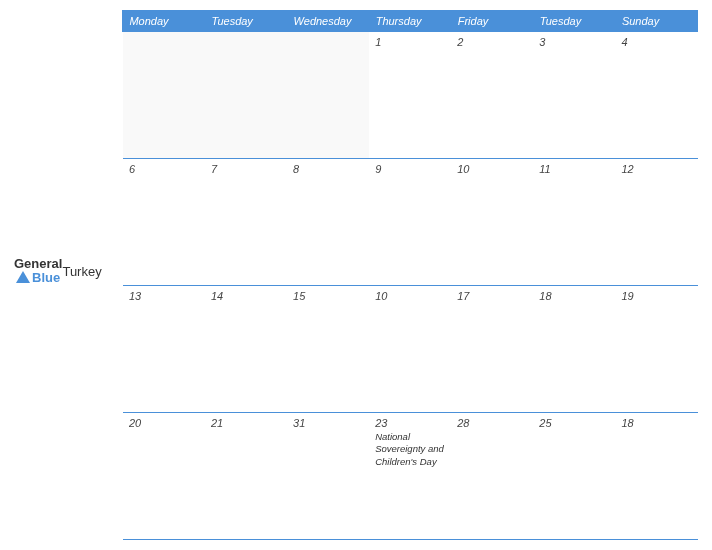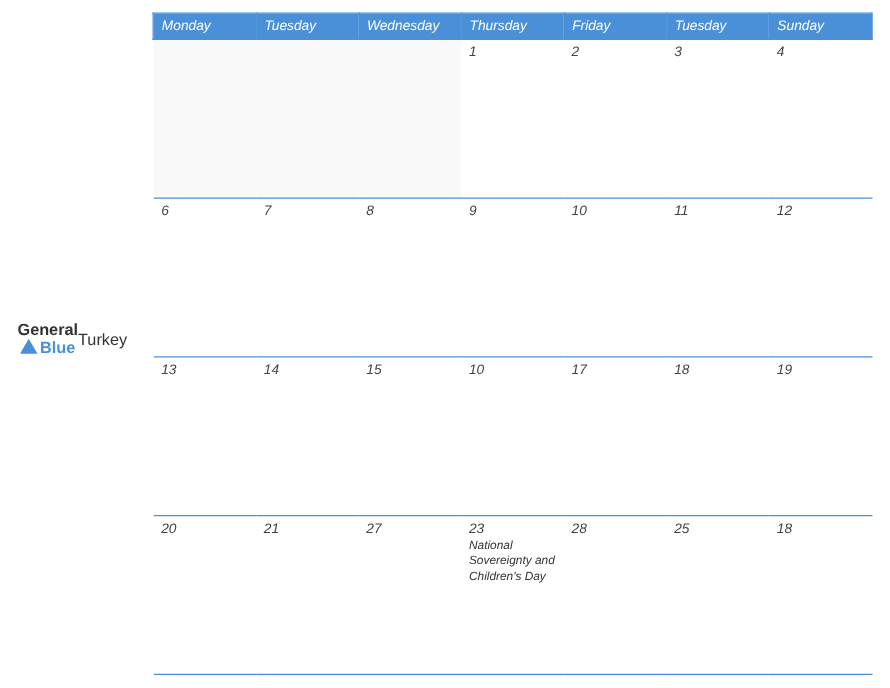--- a/index.html
+++ b/index.html
@@ -227,21 +227,21 @@
       </tr>
 
       <tr>
         <td>
             <span class="day-num">20</span>
           </td>
         <td>
             <span class="day-num">21</span>
           </td>
         <td>
-            <span class="day-num">27</span>
+            <span class="day-num">31</span>
           </td>
         <td>
           <span class="day-num">23</span>
           <div class="holiday-text">National Sovereignty and Children's Day</div>
         </td>
         <td>
             <span class="day-num">28</span>
           </td>
         <td>
             <span class="day-num">25</span>

